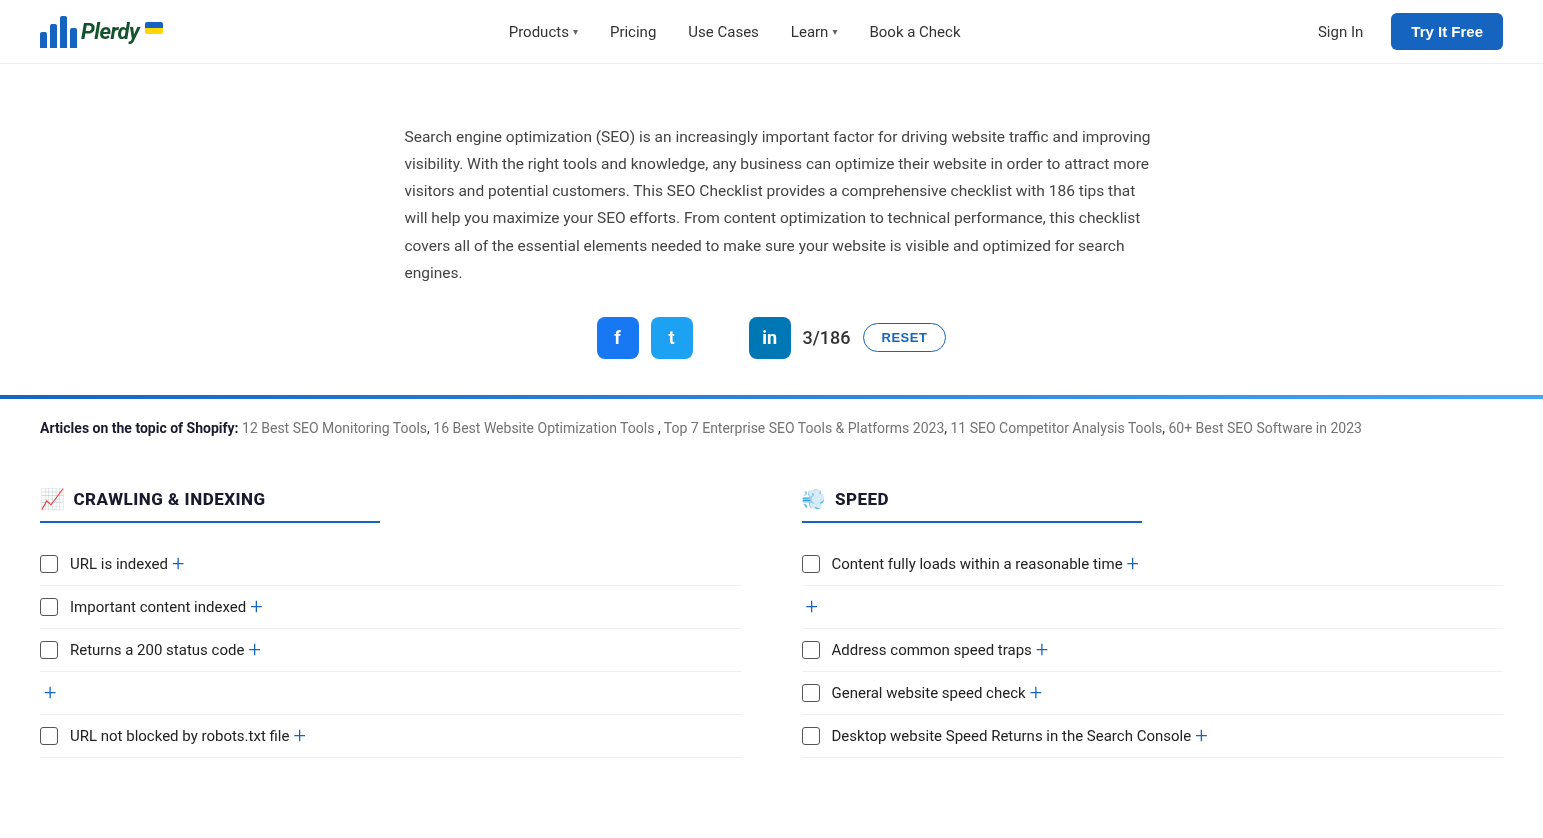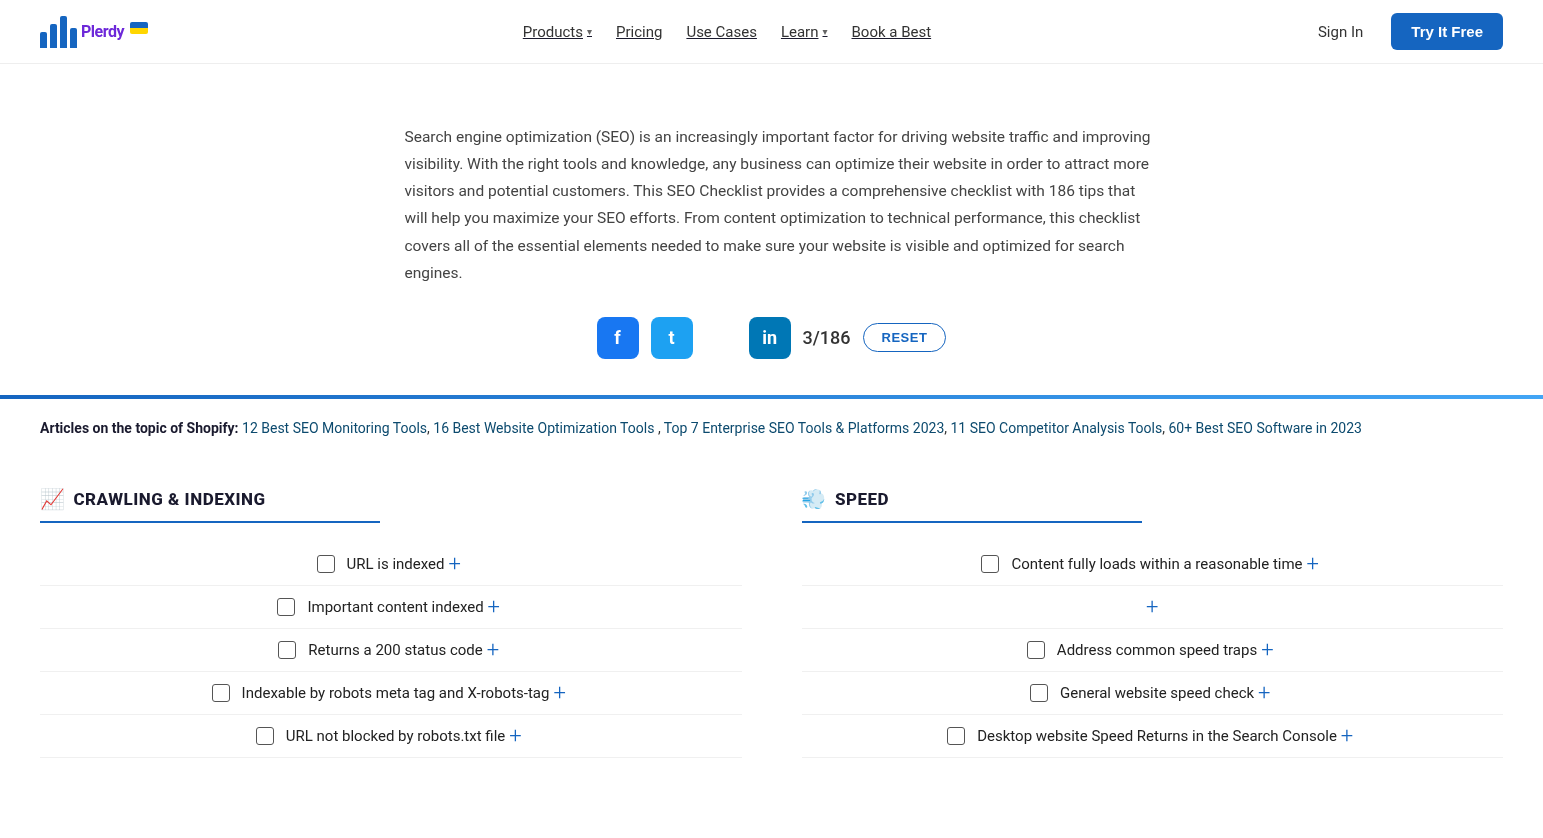--- a/index.html
+++ b/index.html
@@ -32,42 +32,43 @@
     .logo-bar {
       width: 7px;
       border-radius: 2px 2px 0 0;
       background: #1565c0;
     }
     .logo-bar.b1 { height: 16px; }
     .logo-bar.b2 { height: 24px; }
     .logo-bar.b3 { height: 32px; }
     .logo-bar.b4 { height: 20px; }
     .logo-text {
-      font-size: 16px;
+      font-size: 22px;
       font-weight: 700;
-      color: #6d28d9;
+      color: #14532d;
       letter-spacing: -0.5px;
+      font-style: italic;
     }
     .logo-flag {
       display: flex;
       flex-direction: column;
       width: 18px;
       height: 12px;
       overflow: hidden;
       border-radius: 2px;
       margin-left: 2px;
       margin-bottom: 8px;
     }
     .flag-top { background: #1565c0; flex: 1; }
     .flag-bottom { background: #ffd600; flex: 1; }
 
     nav {
       display: flex;
       align-items: center;
-      text-decoration: underline;
+      gap: 8px;
     }
     .nav-item {
       display: flex;
       align-items: center;
       gap: 4px;
       padding: 8px 12px;
       font-size: 15px;
       color: #333;
       cursor: pointer;
       border-radius: 6px;
@@ -172,21 +173,21 @@
     
     .articles-bar {
       background: #fff;
       padding: 18px 40px;
       font-size: 14px;
       color: #333;
       line-height: 1.6;
     }
     .articles-bar strong { color: #1a1a2e; }
     .articles-bar a {
-      color: #0c4a6e;
+      color: #737373;
       text-decoration: none;
     }
 
     
     .checklist-area {
       display: flex;
       gap: 60px;
       padding: 30px 40px 60px;
       max-width: 1543px;
     }
@@ -209,21 +210,21 @@
       margin-bottom: 20px;
       width: 340px;
     }
     .section-emoji {
       font-size: 20px;
     }
 
     .checklist-item {
       display: flex;
       align-items: center;
-      justify-content: center;
+      justify-content: flex-start;
       padding: 10px 0;
       border-bottom: 1px solid #f0f0f0;
     }
     .checklist-left {
       display: flex;
       align-items: center;
       gap: 12px;
     }
     .check-box {
       width: 18px;
@@ -274,21 +275,21 @@
       <span>Pricing</span>
     </a>
     <a class="nav-item">
       <span>Use Cases</span>
     </a>
     <a class="nav-item">
       <span>Learn</span>
       <span class="chevron">▾</span>
     </a>
     <a class="nav-item">
-      <span>Book a Best</span>
+      <span>Book a Check</span>
     </a>
   </nav>
 
   <div class="header-actions">
     <span class="sign-in">Sign In</span>
     <button class="try-free-btn">Try It Free</button>
   </div>
 </header>
 
 <section class="hero">
@@ -343,24 +344,20 @@
       <span class="plus-btn">+</span>
     </div>
     <div class="checklist-item">
       <div class="checklist-left">
         <span class="check-box"></span>
         <span class="item-label">Returns a 200 status code</span>
       </div>
       <span class="plus-btn">+</span>
     </div>
     <div class="checklist-item">
-      <div class="checklist-left">
-        <span class="check-box"></span>
-        <span class="item-label">Indexable by robots meta tag and X-robots-tag</span>
-      </div>
       <span class="plus-btn">+</span>
     </div>
     <div class="checklist-item">
       <div class="checklist-left">
         <span class="check-box"></span>
         <span class="item-label">URL not blocked by robots.txt file</span>
       </div>
       <span class="plus-btn">+</span>
     </div>
 

